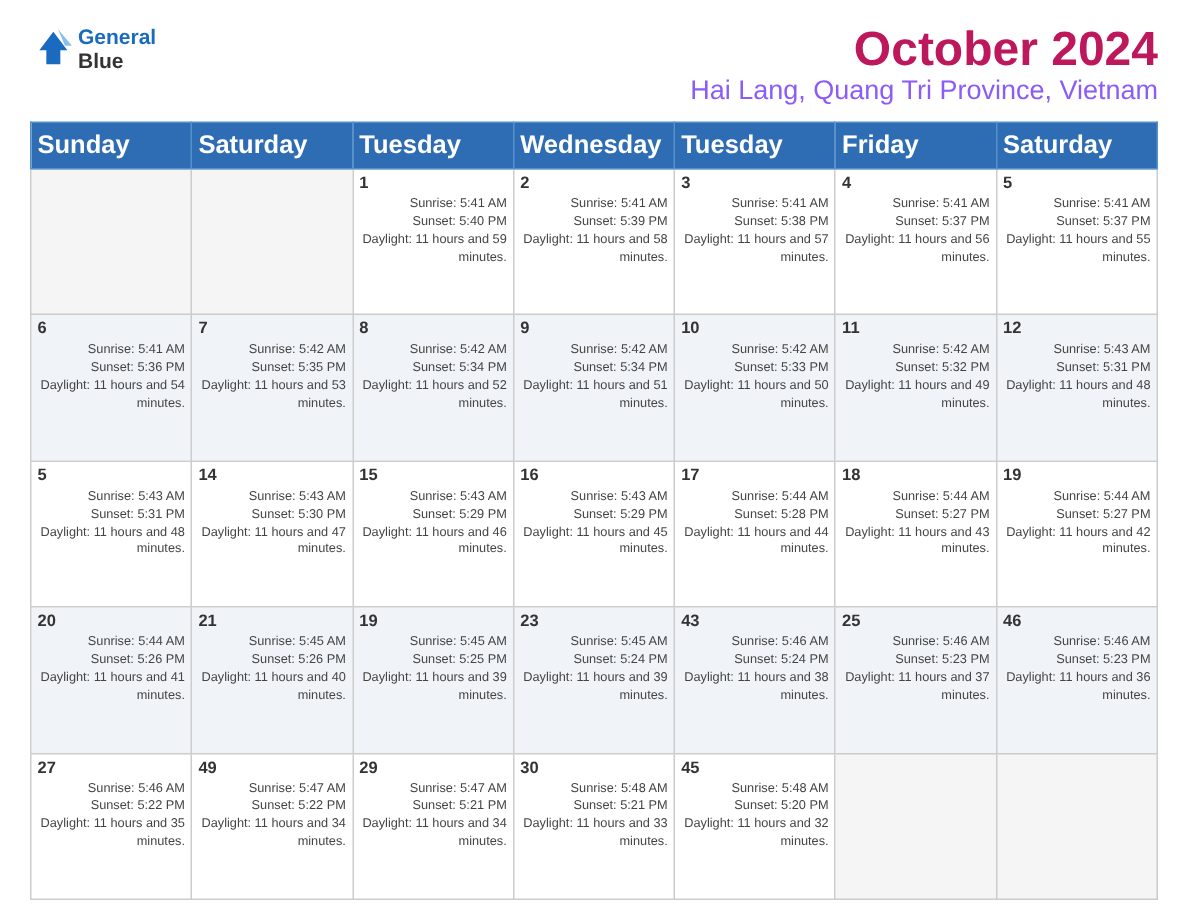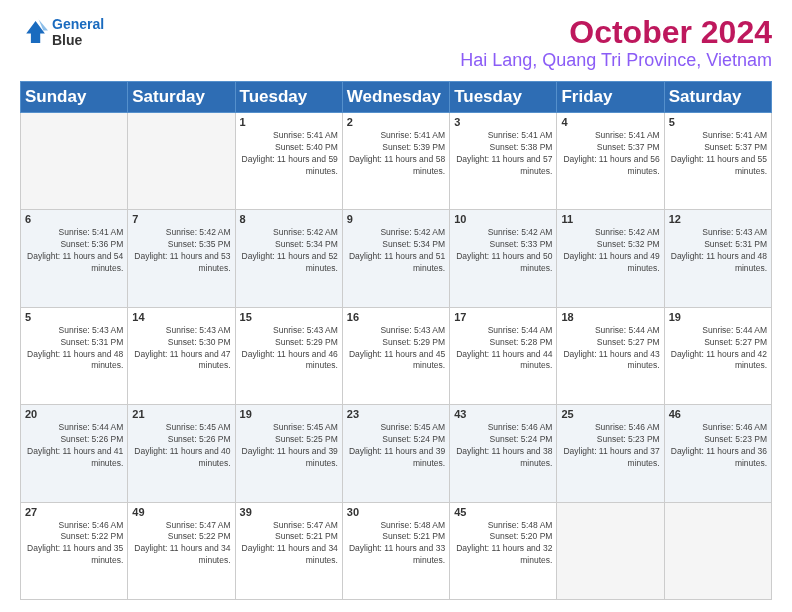--- a/index.html
+++ b/index.html
@@ -298,21 +298,21 @@
 Sunset: 5:22 PM
 Daylight: 11 hours and 35 minutes.</div>
           </td>
           <td>
             <span class="day-num">49</span>
             <div class="day-info" style="white-space: pre-line;">Sunrise: 5:47 AM
 Sunset: 5:22 PM
 Daylight: 11 hours and 34 minutes.</div>
           </td>
           <td>
-            <span class="day-num">39</span>
+            <span class="day-num">29</span>
             <div class="day-info" style="white-space: pre-line;">Sunrise: 5:47 AM
 Sunset: 5:21 PM
 Daylight: 11 hours and 34 minutes.</div>
           </td>
           <td>
             <span class="day-num">30</span>
             <div class="day-info" style="white-space: pre-line;">Sunrise: 5:48 AM
 Sunset: 5:21 PM
 Daylight: 11 hours and 33 minutes.</div>
           </td>

